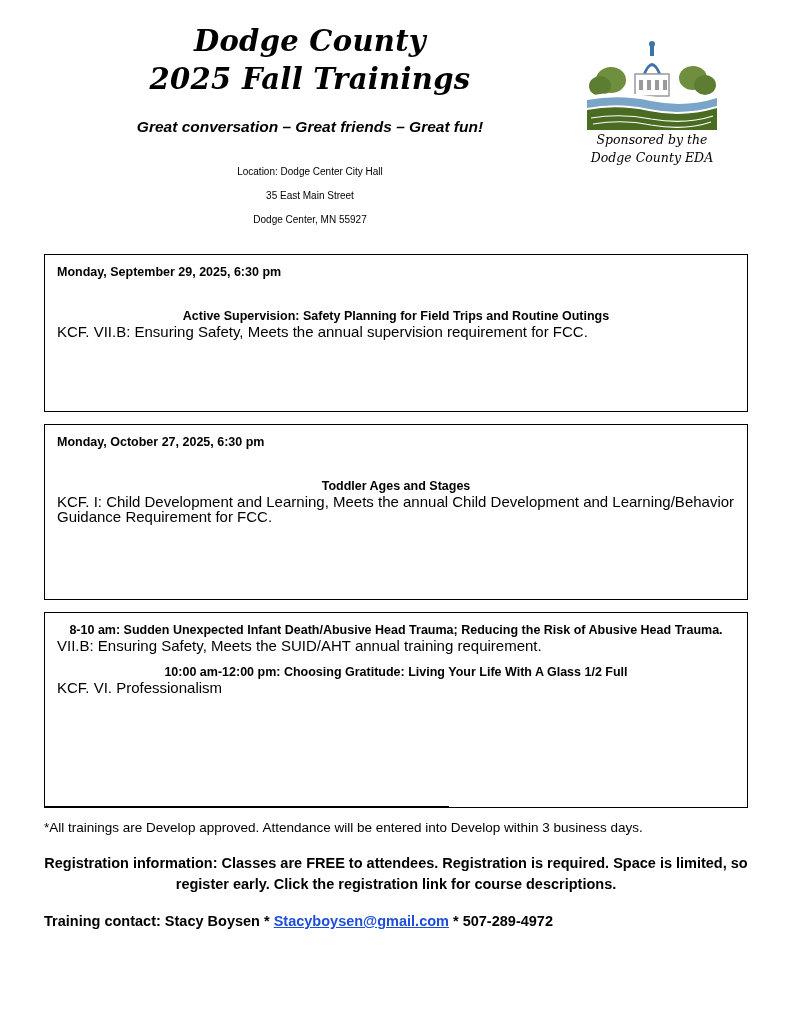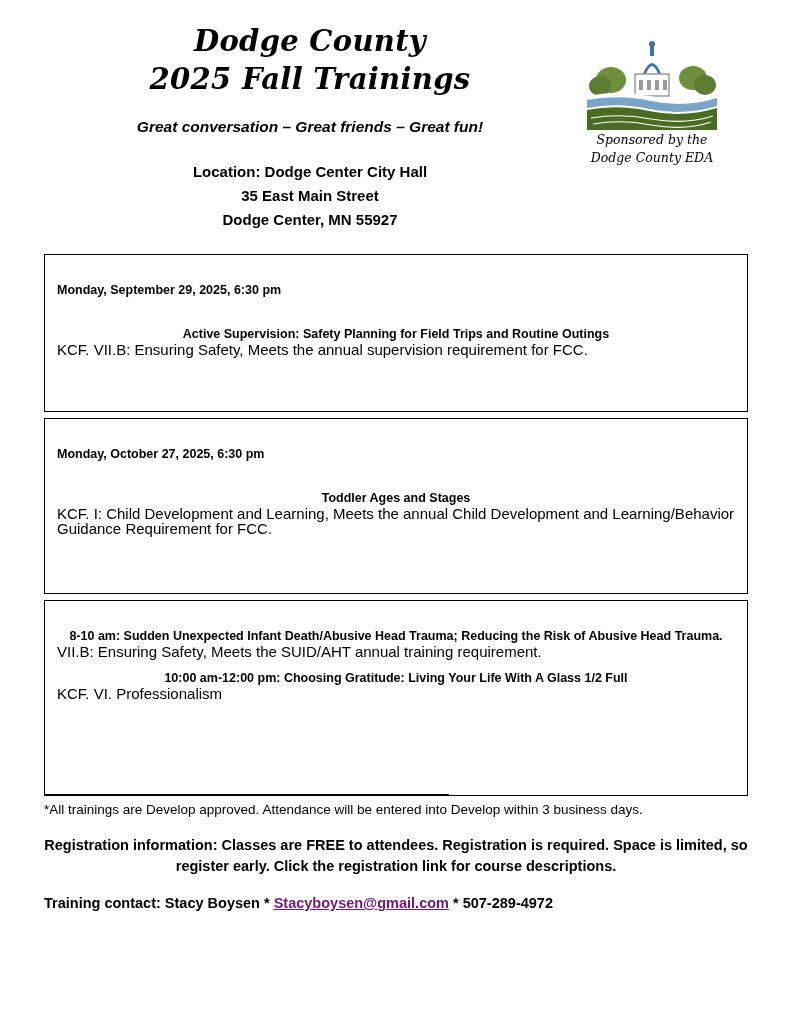--- a/index.html
+++ b/index.html
@@ -72,34 +72,34 @@
     line-height: 16px;
     margin-top: 2px;
   }
 
   
   .location {
     text-align: center;
     width: 560px;
     margin-left: 30px;
     margin-top: 24px;
-    font-size: 15px;
-    font-weight: bold;
+    font-size: 10px;
+    font-weight: normal;
     line-height: 24px;
   }
 
   
   .sessions {
     margin: 22px 44px 0 44px;
   }
   .session-box {
     border: 1px solid #000000;
-    padding: 28px 12px 10px 12px;
+    padding: 10px 12px 10px 12px;
     box-sizing: border-box;
-    margin-bottom: 6px;
+    margin-bottom: 12px;
     position: relative;
   }
   .session-box.b1 { height: 158px; }
   .session-box.b2 { height: 176px; }
   .session-box.b3 { height: 196px; }
 
   .session-date {
     font-size: 12.5px;
     font-weight: bold;
     margin-bottom: 4px;
@@ -143,21 +143,21 @@
     font-weight: bold;
     line-height: 21px;
     margin-bottom: 18px;
     text-align: center;
   }
   .contact {
     font-size: 14.5px;
     font-weight: bold;
   }
   .contact a {
-    color: #701a75;
+    color: #1d4ed8;
     text-decoration: underline;
   }
 </style>
 </head>
 <body>
 
 <div class="page">
 
   <div class="header">
     <div class="title-block">

